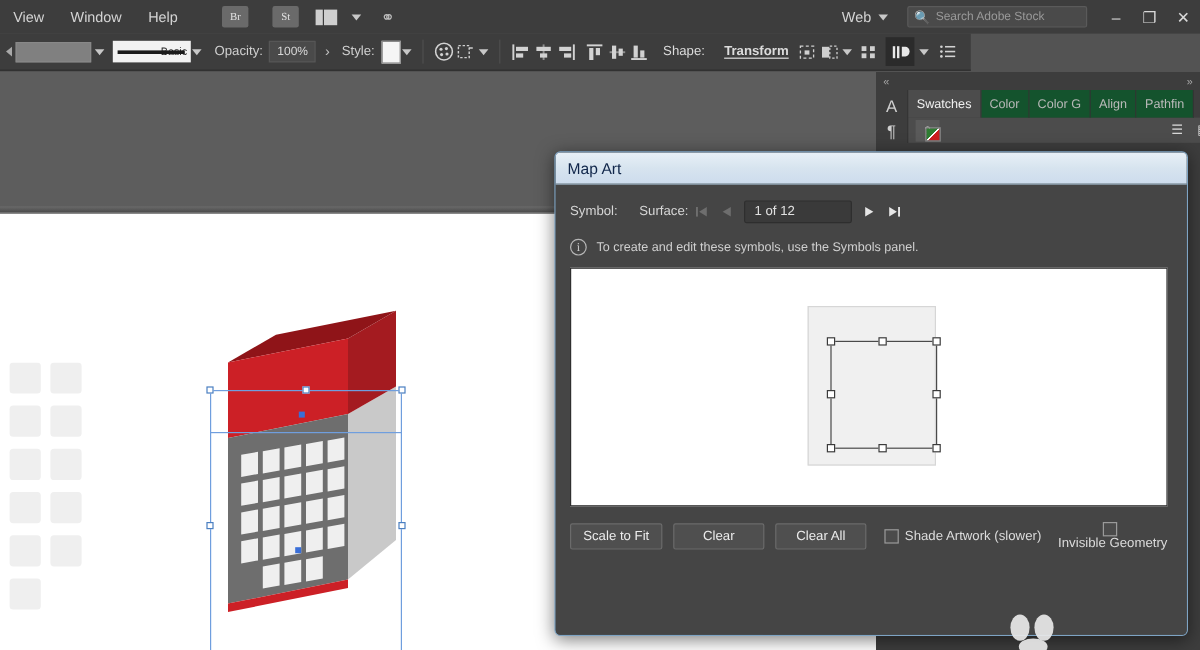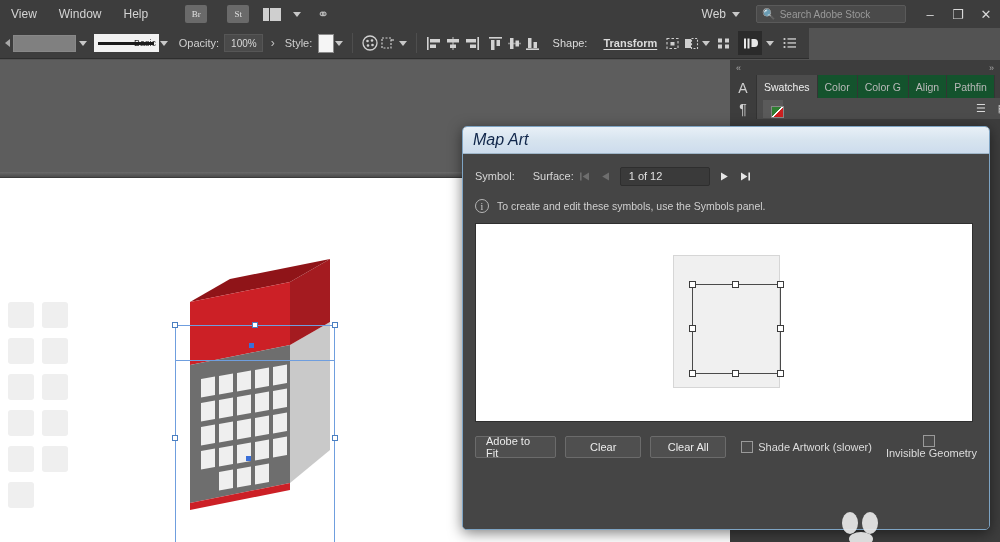--- a/index.html
+++ b/index.html
@@ -204,21 +204,21 @@
     border-radius: 5px;
     box-shadow: 0 3px 14px rgba(0,0,0,.5);
     overflow: hidden;
   }
   .dlg-titlebar {
     height: 27px;
     background: linear-gradient(180deg, #e8f0f7 0%, #d7e4ef 50%, #cddced 100%);
     display: flex; align-items: center; padding-left: 10px;
     border-bottom: 1px solid #9fb6c9;
   }
-  .dlg-title { font-size: 16px; color: #10264a; font-style: italic; }
+  .dlg-title { font-size: 13px; color: #10264a; }
   .dlg-body { padding: 10px 12px 0 12px; height: 377px; background: #454545; }
   .row1 { display:flex; align-items:center; height: 24px; }
   .lbl { color: #d6d6d6; font-size: 11px; }
   .symbol-select {
     width: 152px; height: 21px; margin-left: 6px;
     background: #4f4f4f; border: 1px solid #6e9fd4;
     box-shadow: 0 0 0 1px #3d6ea8 inset;
     display: flex; align-items: center; padding: 0 2px;
     position: relative;
   }
@@ -622,21 +622,21 @@
         <div class="pv-handle" style="left:301px; top:57px;"></div>
         <div class="pv-handle" style="left:213px; top:101px;"></div>
         <div class="pv-handle" style="left:301px; top:101px;"></div>
         <div class="pv-handle" style="left:213px; top:146px;"></div>
         <div class="pv-handle" style="left:256px; top:146px;"></div>
         <div class="pv-handle" style="left:301px; top:146px;"></div>
       </div>
 
       <div class="btn-row">
         <div class="dbtn">
-          <span>Adobe to Fit</span>
+          <span>Scale to Fit</span>
         </div>
         <div class="dbtn">
           <span>Clear</span>
         </div>
         <div class="dbtn">
           <span>Clear All</span>
         </div>
         <div class="chk-wrap" style="margin-left:6px;">
           <span class="chk"></span>
           <span class="chk-lbl">Shade Artwork (slower)</span>

